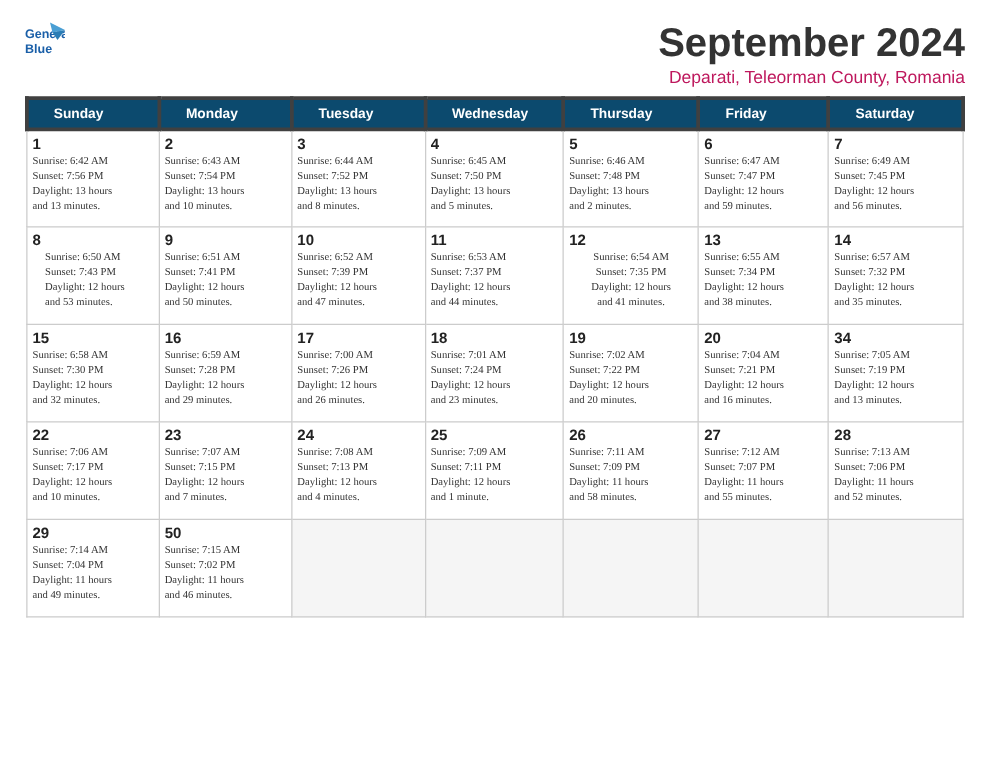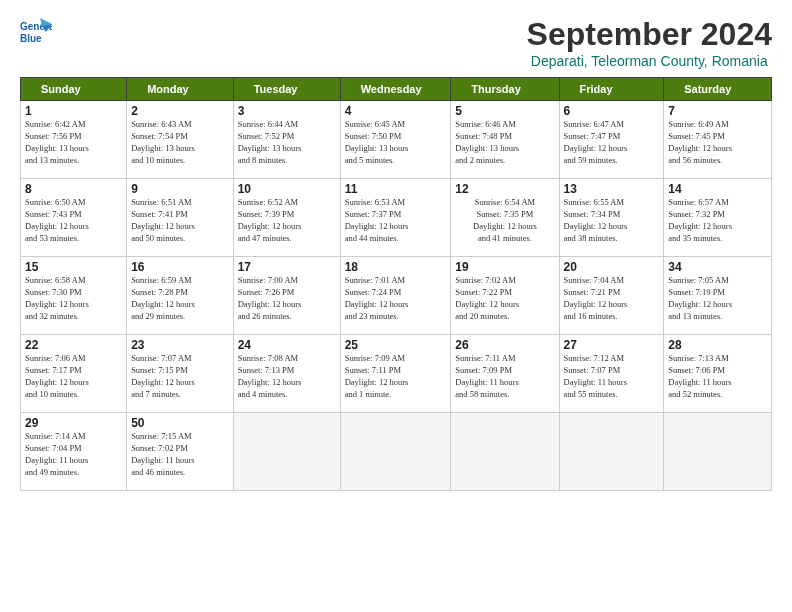--- a/index.html
+++ b/index.html
@@ -33,36 +33,35 @@
     .title-area {
       text-align: right;
     }
     .main-title {
       font-size: 32px;
       font-weight: bold;
       color: #333;
     }
     .subtitle {
       font-size: 14px;
-      color: #0f766e;
-      text-align: center;
+      color: #be185d;
     }
     table {
       width: 100%;
       border-collapse: collapse;
       font-size: 9.5px;
     }
     thead tr th {
-      background-color: #4d7c0f;
+      background-color: #0c4a6e;
       color: #fff;
       padding: 5px 20px;
       text-align: left;
       font-size: 11px;
       font-weight: bold;
-      border: 1px solid #404040;
+      border: 3px solid #404040;
     }
     tbody tr td {
       border: 1px solid #ccc;
       vertical-align: top;
       padding: 3px 4px;
       height: 78px;
       width: 113px;
     }
     tbody tr td.empty {
       background: #f5f5f5;
@@ -172,21 +171,21 @@
             <span class="day-num">7</span>
             <div class="day-info" style="white-space: pre-line;">Sunrise: 6:49 AM
 Sunset: 7:45 PM
 Daylight: 12 hours
 and 56 minutes.</div>
           </td>
         </tr>
         <tr>
           <td>
             <span class="day-num">8</span>
-            <div class="day-info" style="white-space: pre-line;">Sunrise: 6:50 AM
+            <div class="day-info" style="white-space: pre-line; margin-left: 10px;">Sunrise: 6:50 AM
 Sunset: 7:43 PM
 Daylight: 12 hours
 and 53 minutes.</div>
           </td>
           <td>
             <span class="day-num">9</span>
             <div class="day-info" style="white-space: pre-line;">Sunrise: 6:51 AM
 Sunset: 7:41 PM
 Daylight: 12 hours
 and 50 minutes.</div>

